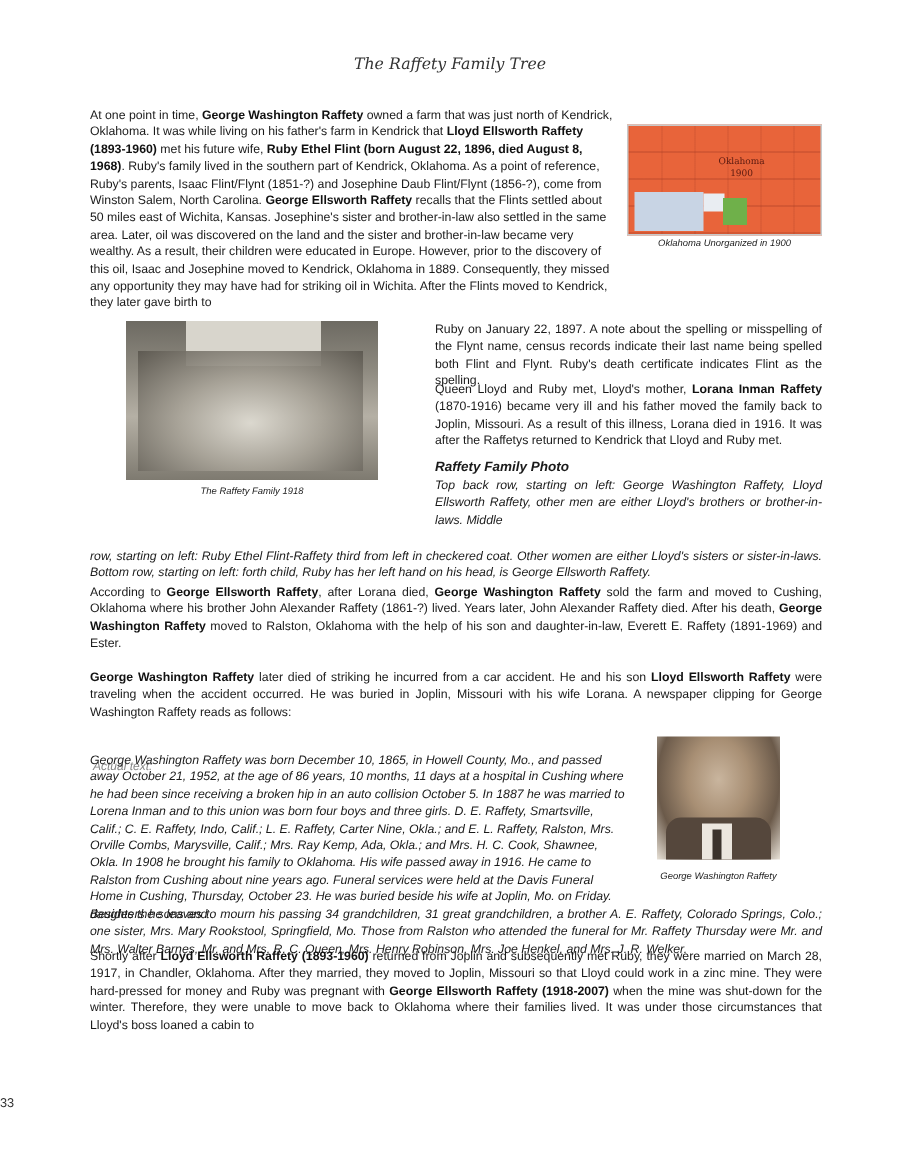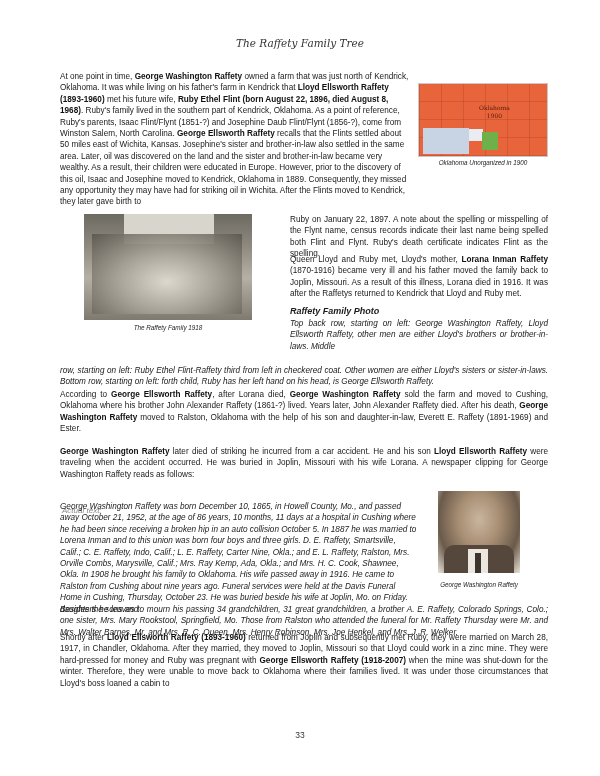--- a/index.html
+++ b/index.html
@@ -27,21 +27,21 @@
   .photo-family .sky { position: absolute; left: 40px; top: 0; width: 90px; height: 30px; background: #d8d5cc; }
   .photo-family .grp { position: absolute; left: 8px; top: 20px; width: 150px; height: 80px;
          background: radial-gradient(ellipse at 50% 60%, #e0ddd4 0%, #a8a398 45%, #5a564e 100%); opacity: .9; }
   .photo-gwr { position: absolute; left: 438px; top: 491px; width: 82px; height: 82px;
          background: radial-gradient(ellipse at 50% 35%, #c9b59e 0%, #a88f74 35%, #6b5a4a 70%, #e8e2d8 100%); }
   .photo-gwr .coat { position: absolute; left: 6px; bottom: 0; width: 70px; height: 28px; background: #55473c; border-radius: 10px 10px 0 0; }
   .photo-gwr .shirt { position: absolute; left: 30px; bottom: 0; width: 20px; height: 24px; background: #ebe6de; }
   .photo-gwr .tie { position: absolute; left: 37px; bottom: 0; width: 6px; height: 20px; background: #3b332c; }
   .heading { position: absolute; font-weight: bold; font-style: italic; font-size: 9px; }
   .actual { position: absolute; font-size: 8px; font-style: italic; color: #888; margin-top: 16px; }
-  .pagenum { position: absolute; top: 730px; left: 0; width: 600px; text-align: center; font-size: 8.5px; color: #333; }
+  .pagenum { position: absolute; top: 730px; left: 0; width: 600px; text-align: left; font-size: 8.5px; color: #333; }
 </style>
 </head>
 <body>
 
 <div class="header-title">The Raffety Family Tree</div>
 
 <p class="p" style="left:60px; top:71px; width:350px;">
   <span>At one point in time, </span><b>George Washington Raffety</b><span> owned a farm that was just north of Kendrick, Oklahoma. It was while living on his father's farm in Kendrick that </span><b>Lloyd Ellsworth Raffety (1893-1960)</b><span> met his future wife, </span><b>Ruby Ethel Flint (born August 22, 1896, died August 8, 1968)</b><span>. Ruby's family lived in the southern part of Kendrick, Oklahoma. As a point of reference, Ruby's parents, Isaac Flint/Flynt (1851-?) and Josephine Daub Flint/Flynt (1856-?), come from Winston Salem, North Carolina. </span><b>George Ellsworth Raffety</b><span> recalls that the Flints settled about 50 miles east of Wichita, Kansas. Josephine's sister and brother-in-law also settled in the same area. Later, oil was discovered on the land and the sister and brother-in-law became very wealthy. As a result, their children were educated in Europe. However, prior to the discovery of this oil, Isaac and Josephine moved to Kendrick, Oklahoma in 1889. Consequently, they missed any opportunity they may have had for striking oil in Wichita. After the Flints moved to Kendrick, they later gave birth to</span>
 </p>
 

